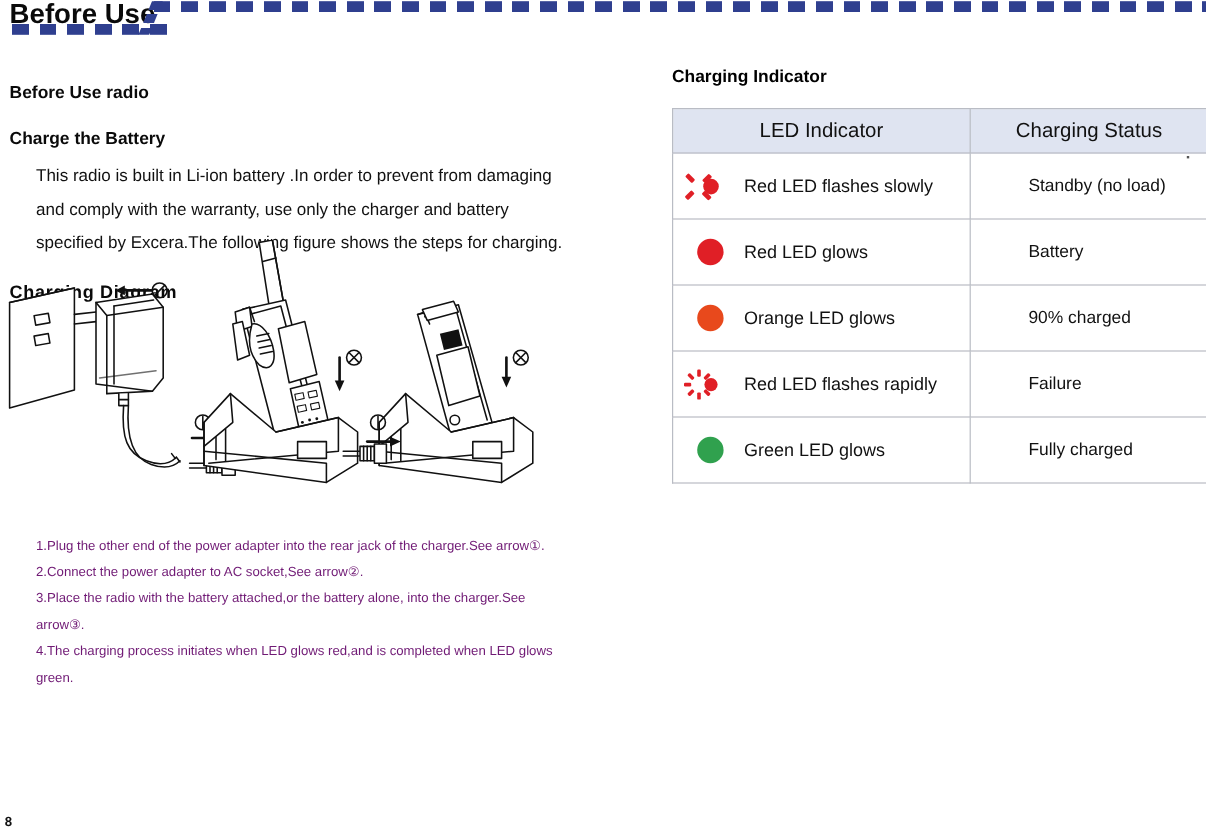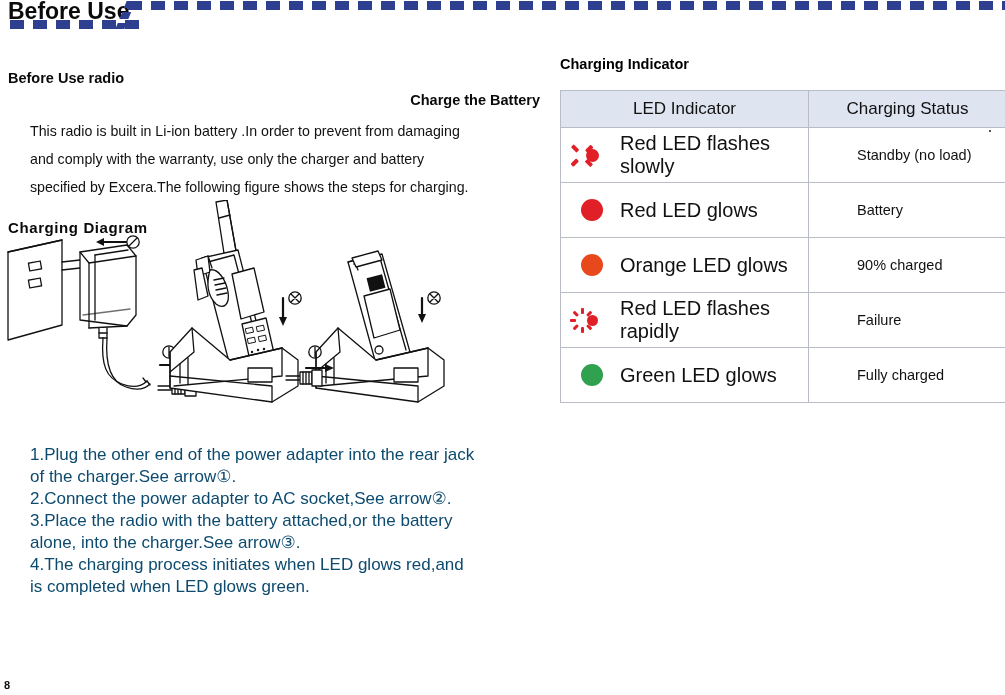--- a/index.html
+++ b/index.html
@@ -64,21 +64,21 @@
     left: 0; top: 50px;
     width: 540px;
   }
   .section-heading {
     font-size: 14.5px;
     font-weight: bold;
     margin: 0 0 0 8px;
     color: #0a0a0a;
   }
   #before-use-radio-heading { margin-top: 20px; }
-  #charge-battery-heading { margin-top: 6px; text-align: right; }
+  #charge-battery-heading { margin-top: 22px; }
 
   #charge-battery-paragraph {
     margin: 9px 0 0 30px;
     width: 440px;
     font-size: 14.2px;
     line-height: 28px;
     color: #111;
   }
 
   #charging-diagram-heading {
@@ -102,24 +102,24 @@
     width: 540px;
   }
   #procedures-heading {
     font-size: 14.5px;
     font-weight: bold;
     margin: 0 0 0 8px;
   }
   #procedures-list {
     margin: 9px 0 0 30px;
     width: 450px;
-    font-size: 17px;
+    font-size: 11px;
     line-height: 22px;
     white-space: pre-line;
-    color: #0c4a6e;
+    color: #701a75;
   }
 
   
   #right-column {
     position: absolute;
     left: 560px; top: 50px;
     width: 445px;
   }
   #charging-indicator-heading {
     font-size: 14.5px;
@@ -150,21 +150,21 @@
   #charging-indicator-table td {
     height: 52px;
     vertical-align: middle;
   }
   td.led-cell { padding-left: 16px; }
   .led-cell-inner {
     display: flex;
     align-items: center;
     gap: 13px;
   }
-  .led-label { font-size: 20px; }
+  .led-label { font-size: 15px; }
   td.status-cell { padding-left: 48px; }
 
   
   .led-glyph {
     width: 30px; height: 30px;
     position: relative;
     flex: 0 0 30px;
   }
   .led-dot {
     position: absolute;

